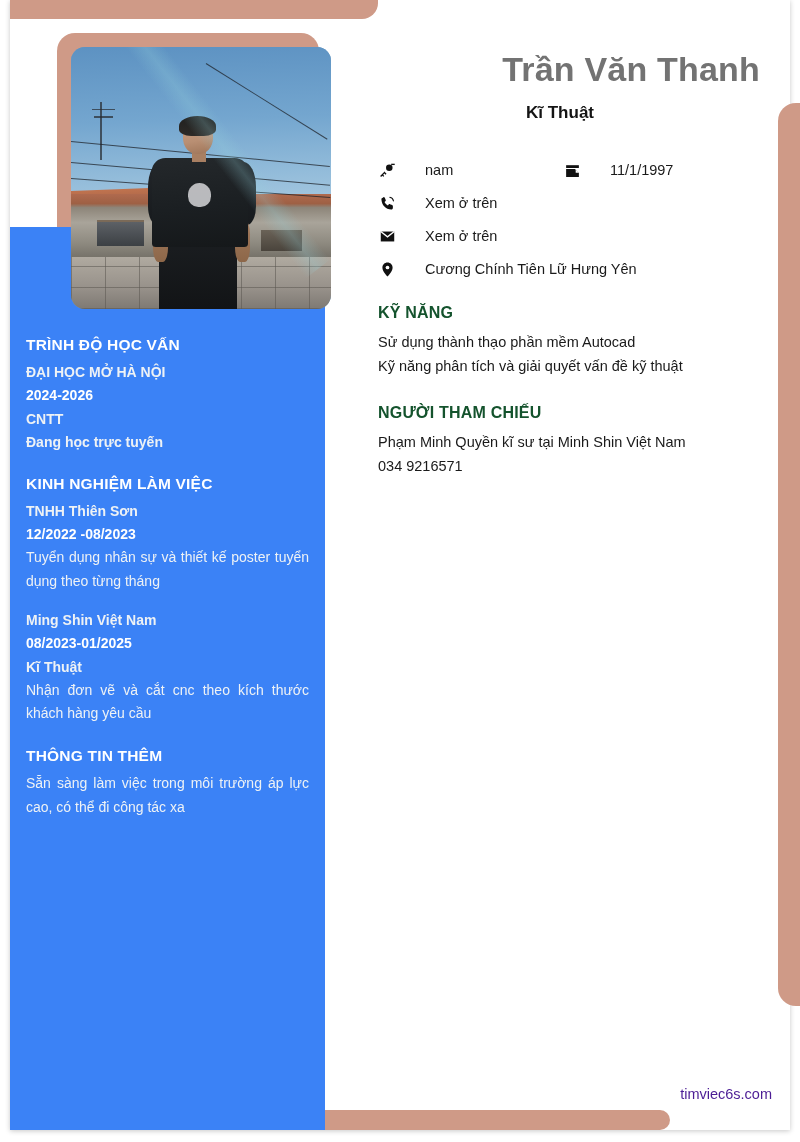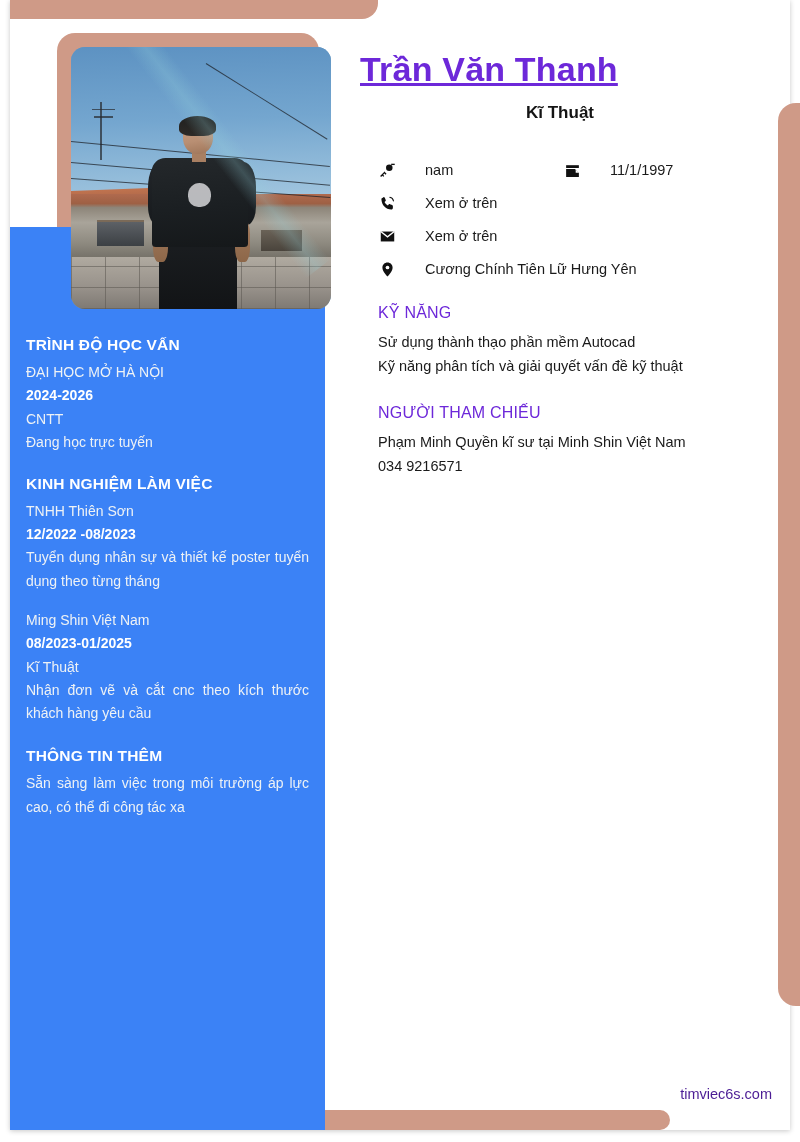--- a/index.html
+++ b/index.html
@@ -91,21 +91,21 @@
     font-weight: bold;
     letter-spacing: 0.2px;
     line-height: 1.25;
     margin-bottom: 7px;
     color: #ffffff;
   }
   .side-line {
     font-size: 14px;
     line-height: 1.65;
     color: #eef2f5;
-    font-weight: normal;
+    font-weight: bold;
   }
   .side-line.bold { font-weight: bold; color: #ffffff; }
   .side-desc {
     font-size: 14px;
     line-height: 1.68;
     color: #eef2f5;
     text-align: justify;
     text-justify: inter-word;
   }
   .entry { margin-bottom: 16px; }
@@ -238,26 +238,25 @@
   
   .main {
     position: absolute;
     left: 360px;
     top: 0;
     width: 400px;
   }
   .name {
     font-size: 34px;
     font-weight: bold;
-    color: #6d28d9;
-    text-align: left;
+    color: #737373;
+    text-align: right;
     letter-spacing: 0.2px;
     margin-top: 50px;
     line-height: 1.15;
-    text-decoration: underline;
   }
   .job-title {
     font-size: 17px;
     font-weight: bold;
     color: #141414;
     text-align: center;
     margin-top: 14px;
   }
 
   .contact-grid {
@@ -286,22 +285,22 @@
   .ico svg { display: block; }
   .contact-text {
     font-size: 14.5px;
     color: #1a1a1a;
     line-height: 1.3;
   }
 
   .main-section { margin-top: 26px; padding-left: 18px; }
   .main-heading {
     font-size: 16px;
-    font-weight: normal;
-    color: #6d28d9;
+    font-weight: bold;
+    color: #14532d;
     margin-bottom: 9px;
     letter-spacing: 0.2px;
   }
   .main-line {
     font-size: 14.5px;
     color: #1a1a1a;
     line-height: 1.62;
   }
 
   .watermark {

